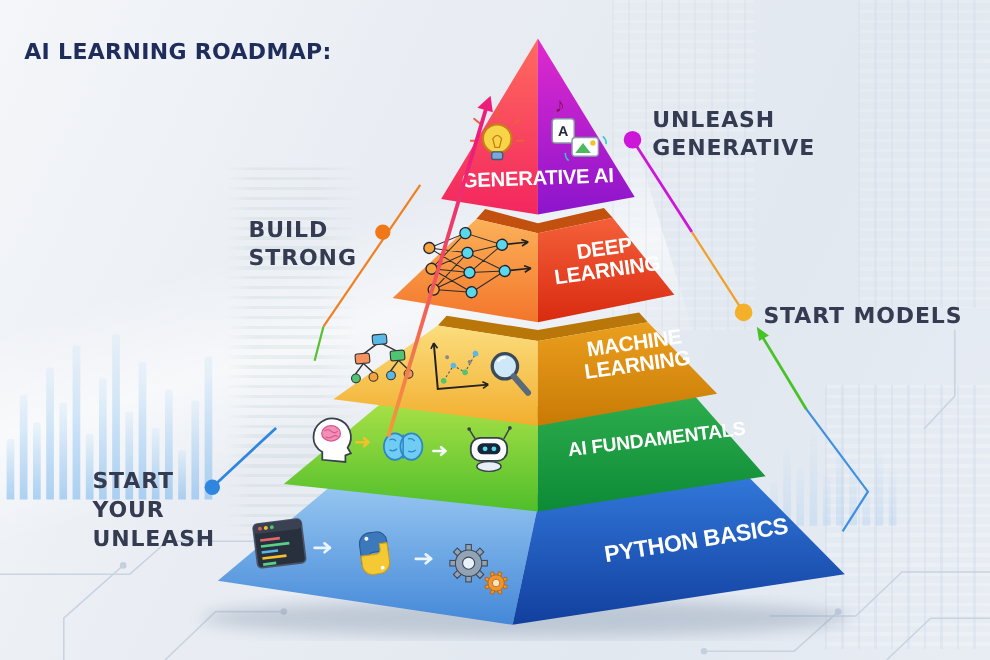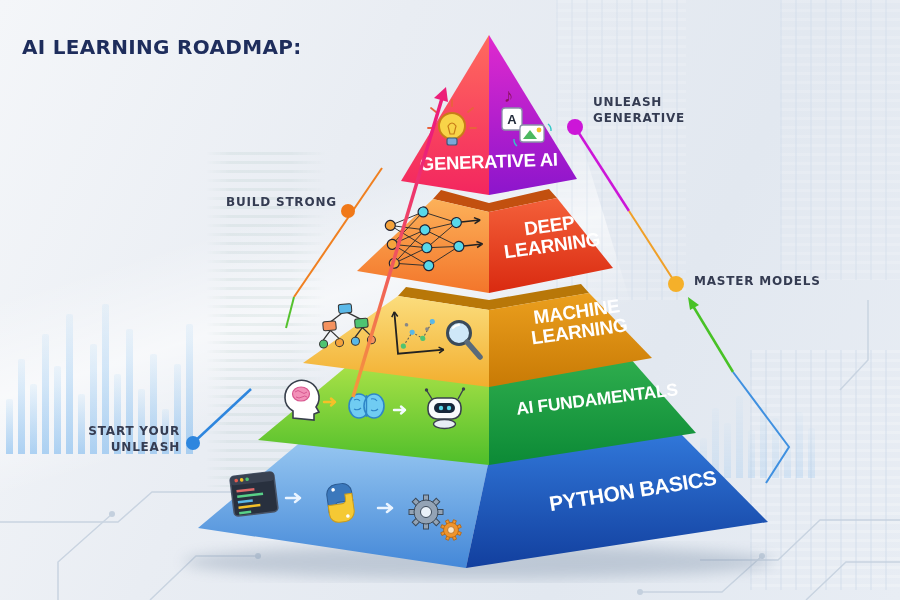--- a/index.html
+++ b/index.html
@@ -24,23 +24,23 @@
   .rain{pointer-events:none;opacity:.22;
     background:repeating-linear-gradient(90deg,rgba(165,190,218,.5) 0 2px,transparent 2px 15px),
                repeating-linear-gradient(180deg,rgba(255,255,255,.7) 0 3px,transparent 3px 9px);}
   #rain-1{left:556px;top:0;width:130px;height:300px;}
   #rain-2{right:0;top:0;width:120px;height:280px;}
   #rain-3{right:0;top:350px;width:150px;height:240px;opacity:.28;}
 
   
   .title{left:22px;top:36px;font-size:20px;font-weight:800;color:#1e2d5c;
          line-height:1.13;letter-spacing:.3px;}
-  .lbl{font-size:12px;font-weight:700;color:#353c52;letter-spacing:.8px;line-height:1.3;}
+  .lbl{font-size:20px;font-weight:700;color:#353c52;letter-spacing:.8px;line-height:1.3;}
   #lbl-build{left:226px;top:195px;width:112px;text-align:left;}
-  #lbl-start{left:84px;top:424px;width:96px;text-align:right;}
+  #lbl-start{left:84px;top:424px;width:96px;}
   #lbl-unleash{left:593px;top:95px;text-align:left;}
   #lbl-master{left:694px;top:274px;}
 
   svg{position:absolute;left:0;top:0;}
   svg text{font-family:"Liberation Sans","DejaVu Sans",sans-serif;}
   .face-label{fill:#ffffff;font-weight:bold;letter-spacing:-.3px;}
 </style>
 </head>
 <body>
 
@@ -354,14 +354,14 @@
   <div>START YOUR</div>
   <div>UNLEASH</div>
 </div>
 
 <div class="abs lbl" id="lbl-unleash">
   <div>UNLEASH</div>
   <div>GENERATIVE</div>
 </div>
 
 <div class="abs lbl" id="lbl-master">
-  <span>MASTER MODELS</span>
+  <span>START MODELS</span>
 </div>
 
 </body></html>

